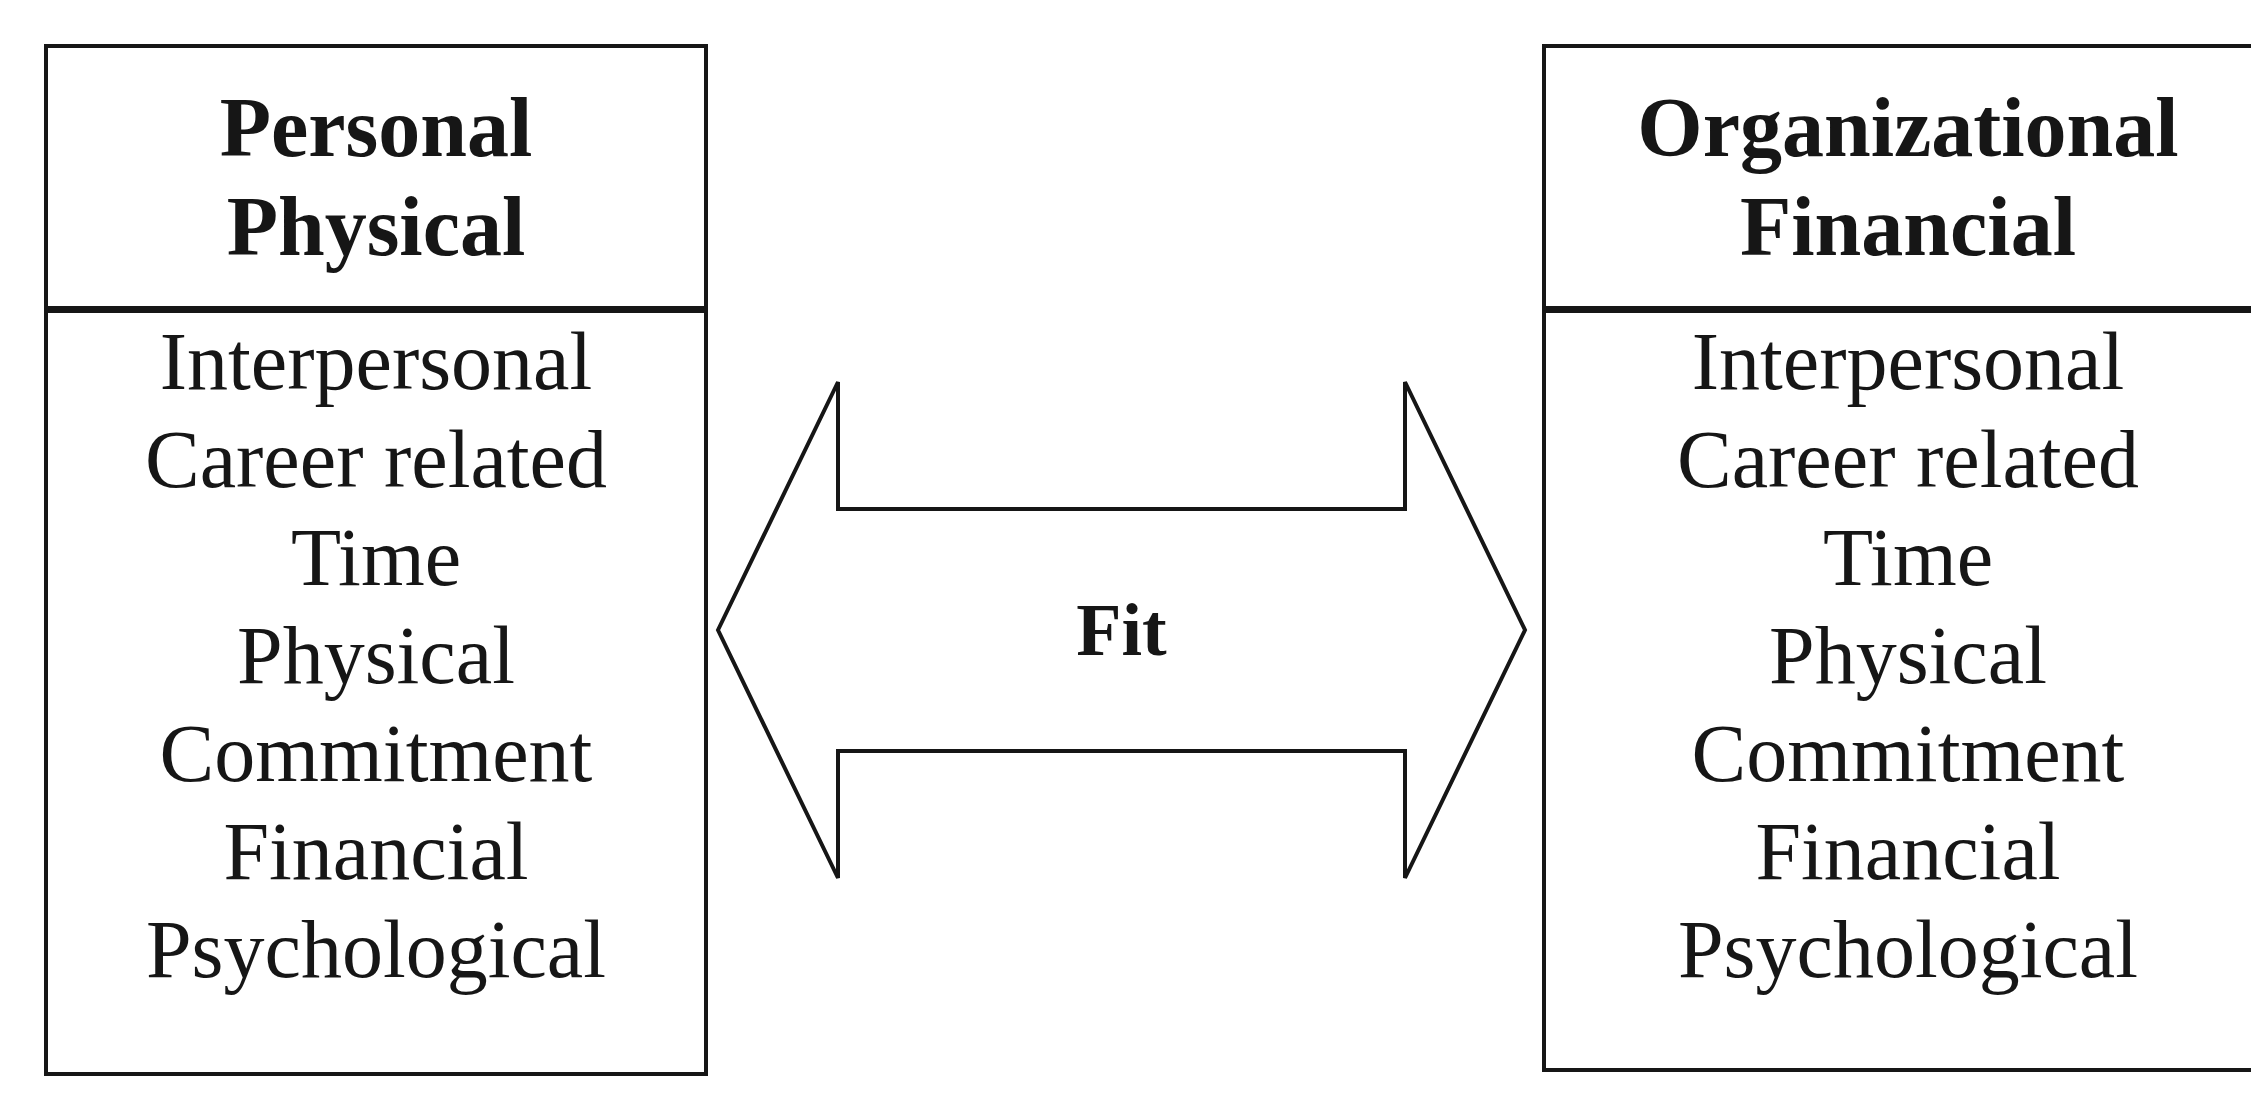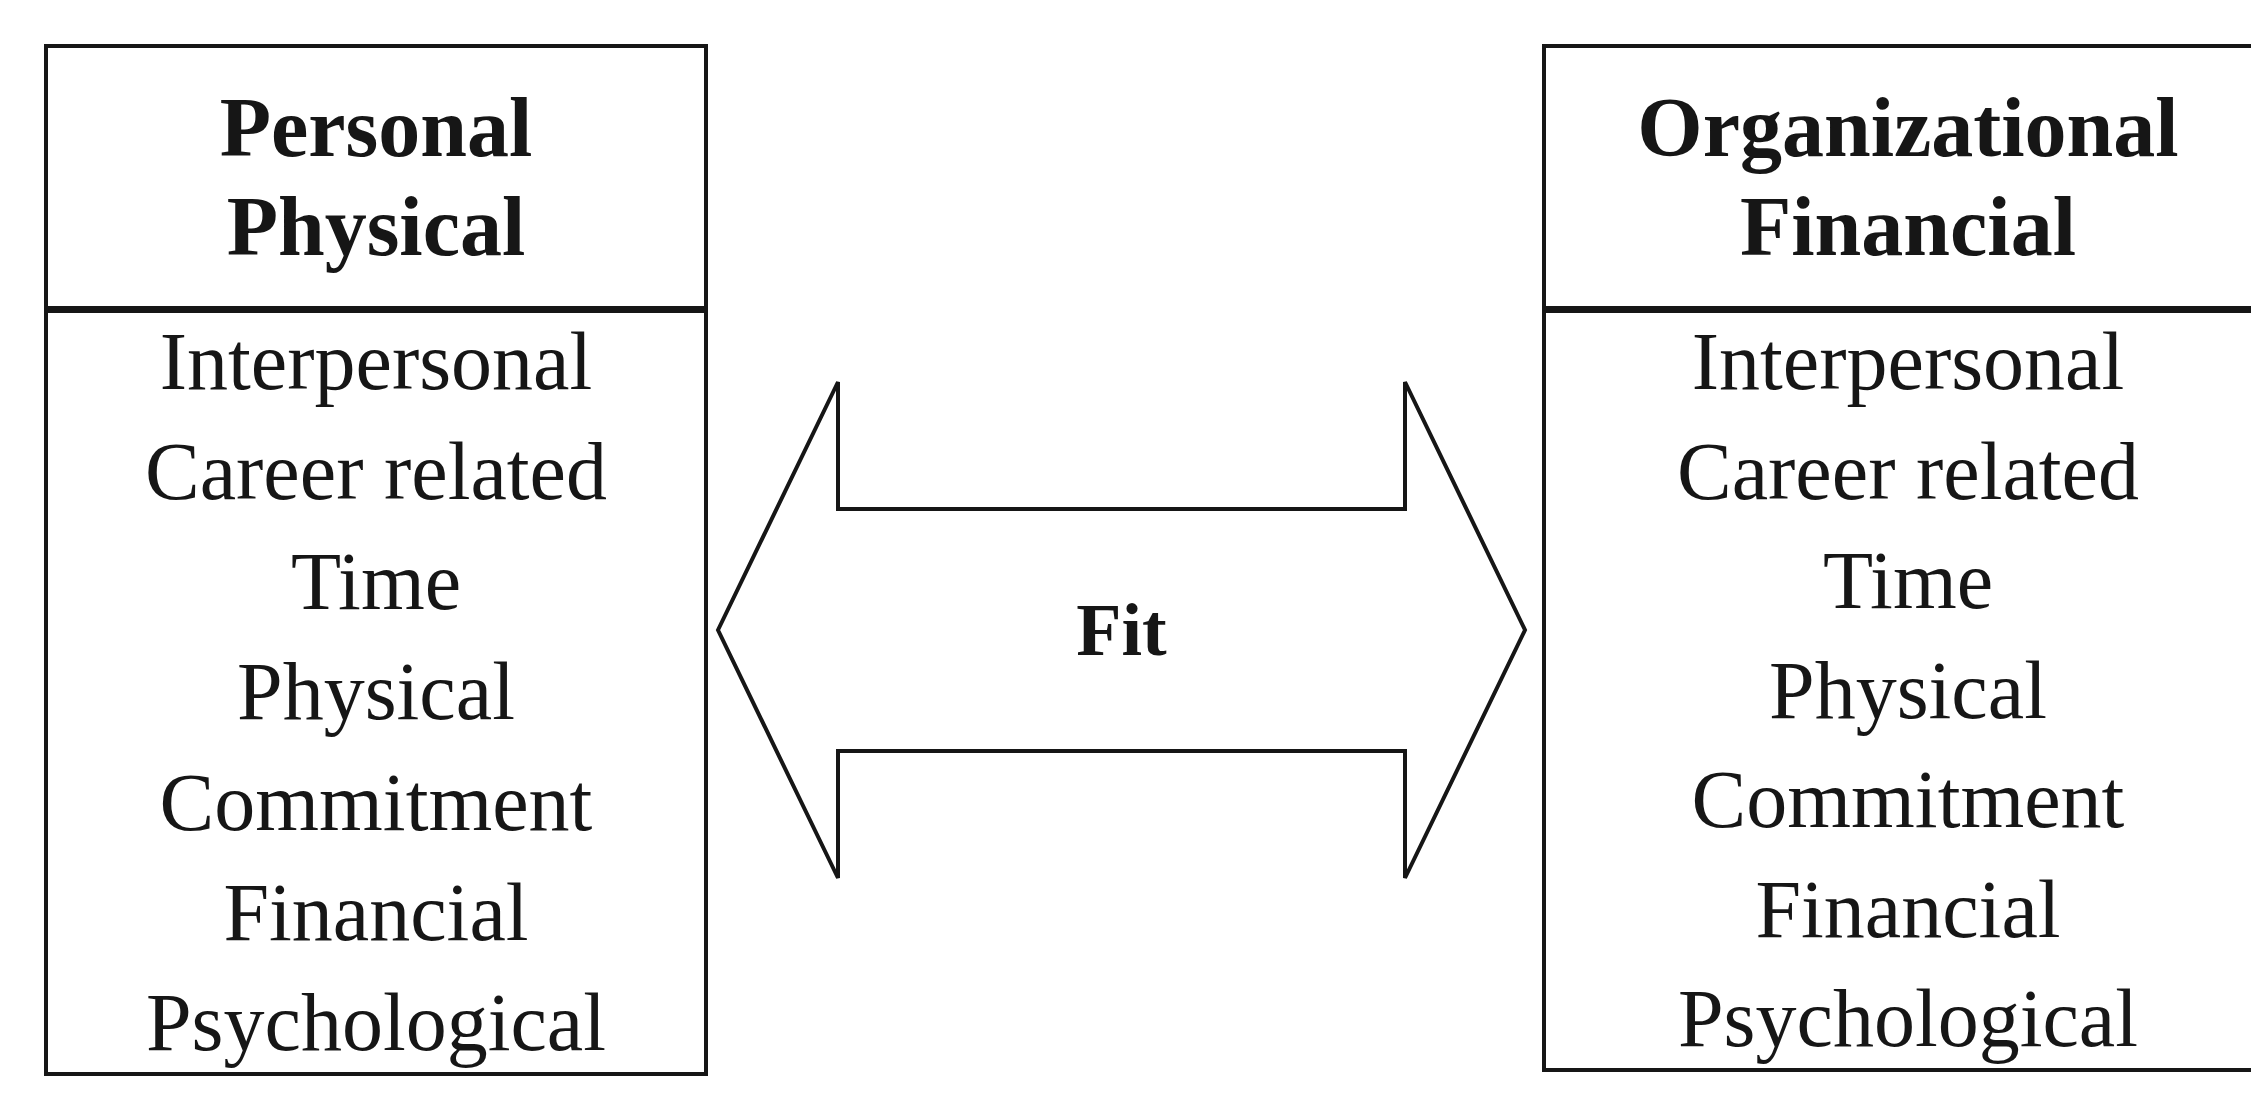--- a/index.html
+++ b/index.html
@@ -37,21 +37,21 @@
     font-size: 84px;
     line-height: 99px;
     text-align: center;
     white-space: nowrap;
   }
   .box-list {
     height: calc(100% - 265px);
     display: flex;
     flex-direction: column;
     align-items: center;
-    justify-content: space-between;
+    justify-content: flex-start;
     font-size: 82px;
     line-height: 98px;
     text-align: center;
     white-space: nowrap;
   }
   .arrow-svg {
     position: absolute;
     left: 0;
     top: 0;
   }

